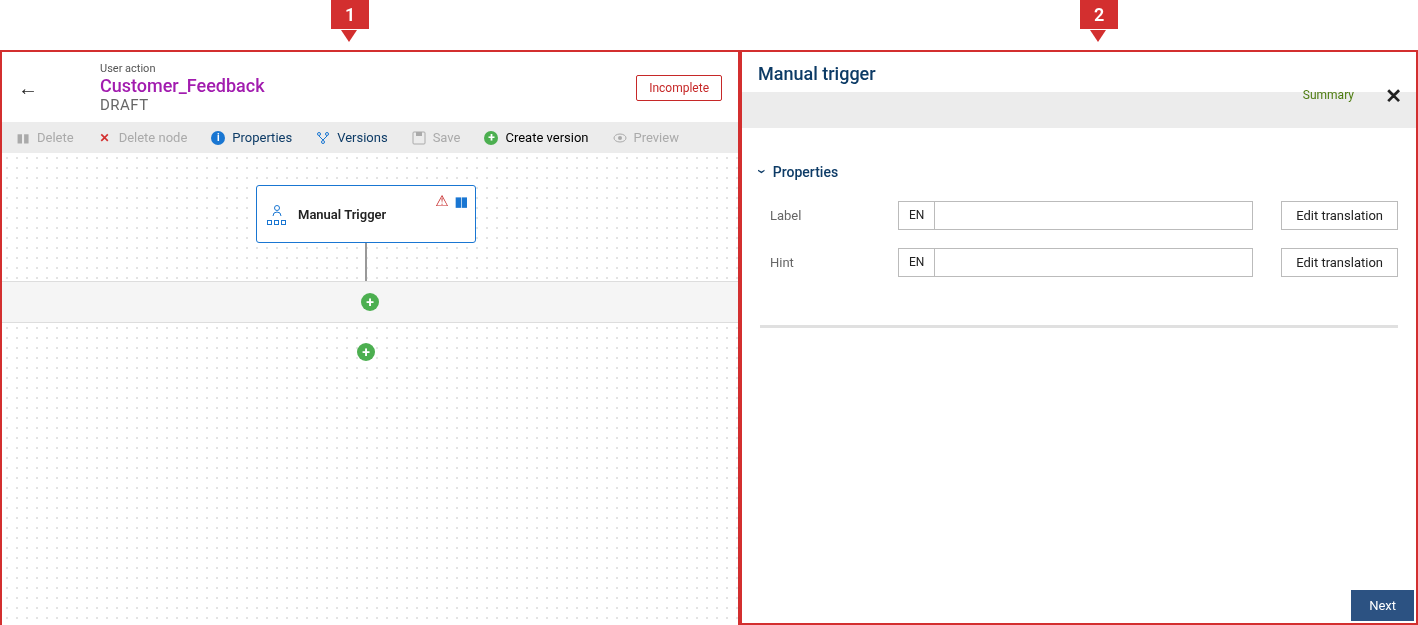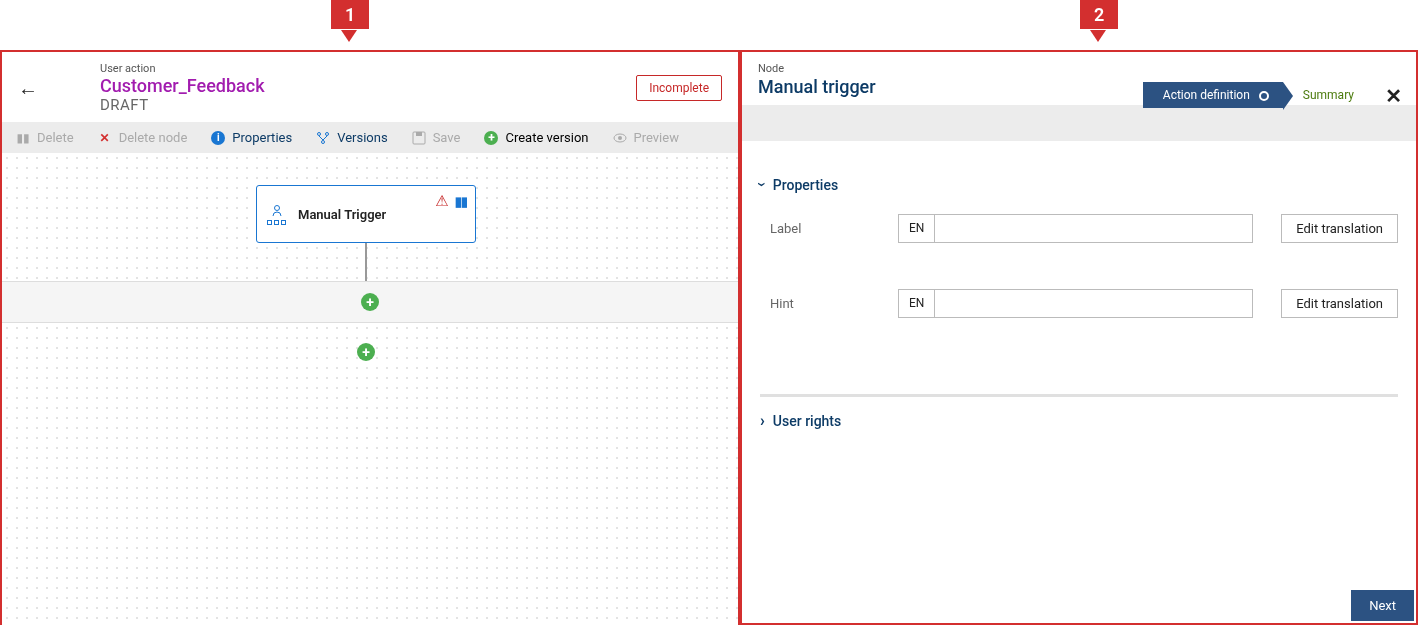--- a/index.html
+++ b/index.html
@@ -64,21 +64,21 @@
     .close-x { position: absolute; top: 32px; right: 14px; font-size: 20px; font-weight: bold; cursor: pointer; color: #222; }
     
     .right-toolbar { background: #ececec; height: 36px; }
     
     .panel-body { padding: 20px 18px 0 18px; }
     .section-head { display: flex; align-items: center; gap: 8px; font-size: 14px; color: #0d3b66; font-weight: 500; cursor: pointer; padding: 14px 0; }
     .section-head.collapsed::before { content: "›"; font-size: 16px; font-weight: bold; }
     .section-head.open::before { content: "›"; font-size: 16px; font-weight: bold; transform: rotate(90deg); display: inline-block; }
     .section-body { padding: 6px 0 30px 0; }
     
-    .form-row { display: flex; align-items: center; gap: 18px; margin-bottom: 46px; }
+    .form-row { display: flex; align-items: center; gap: 18px; margin-bottom: 18px; }
     .form-label { width: 120px; font-size: 13px; color: #666; padding-left: 10px; }
     .input-group { display: flex; flex: 1; border-radius: 7px; }
     .lang-box { border: 1px solid #bbb; padding: 6px 10px; font-size: 12px; color: #222; min-width: 34px; }
     .text-input { border: 1px solid #bbb; border-left: none; flex: 1; padding: 6px 8px; font-size: 13px; }
     .edit-btn { border: 1px solid #bbb; background: #fff; padding: 6px 14px; font-size: 13px; color: #222; margin-left: 10px; cursor: pointer; }
     
     .section-divider { border-top: 1px solid #e0e0e0; }
     
     .next-btn { position: absolute; bottom: 2px; right: 2px; background: #2c5282; color: #fff; border: none; padding: 8px 18px; font-size: 13px; cursor: pointer; }
   </style>
@@ -176,28 +176,23 @@
       <div class="connector"></div>
       <div class="add-zone">
         <span class="add-btn">+</span>
       </div>
       <span class="add-btn add-btn-2">+</span>
     </div>
   </div>
 
   <div class="pane pane-right">
     <div class="right-header">
-      <div class="node-crumb">Node</div>
       <div class="node-title">Manual trigger</div>
 
       <div class="breadcrumb-nav">
-        <span class="bc-step active">
-          <span>Action definition</span>
-          <span class="bc-circle"></span>
-        </span>
         <span class="bc-step inactive">Summary</span>
       </div>
       <span class="close-x">✕</span>
     </div>
 
     <div class="right-toolbar"></div>
 
     <div class="panel-body">
       <div class="section-head open">
         <span>Properties</span>
@@ -217,21 +212,18 @@
             <span class="lang-box">EN</span>
             <input class="text-input" style="">
           </div>
           <button class="edit-btn">Edit translation</button>
         </div>
       </div>
 
       <div class="section-divider"></div>
       <div class="section-divider"></div>
       <div class="section-divider"></div>
-      <div class="section-head collapsed">
-        <span>User rights</span>
-      </div>
     </div>
 
     <button class="next-btn">Next</button>
   </div>
 
 </div>
 
 </body></html>

